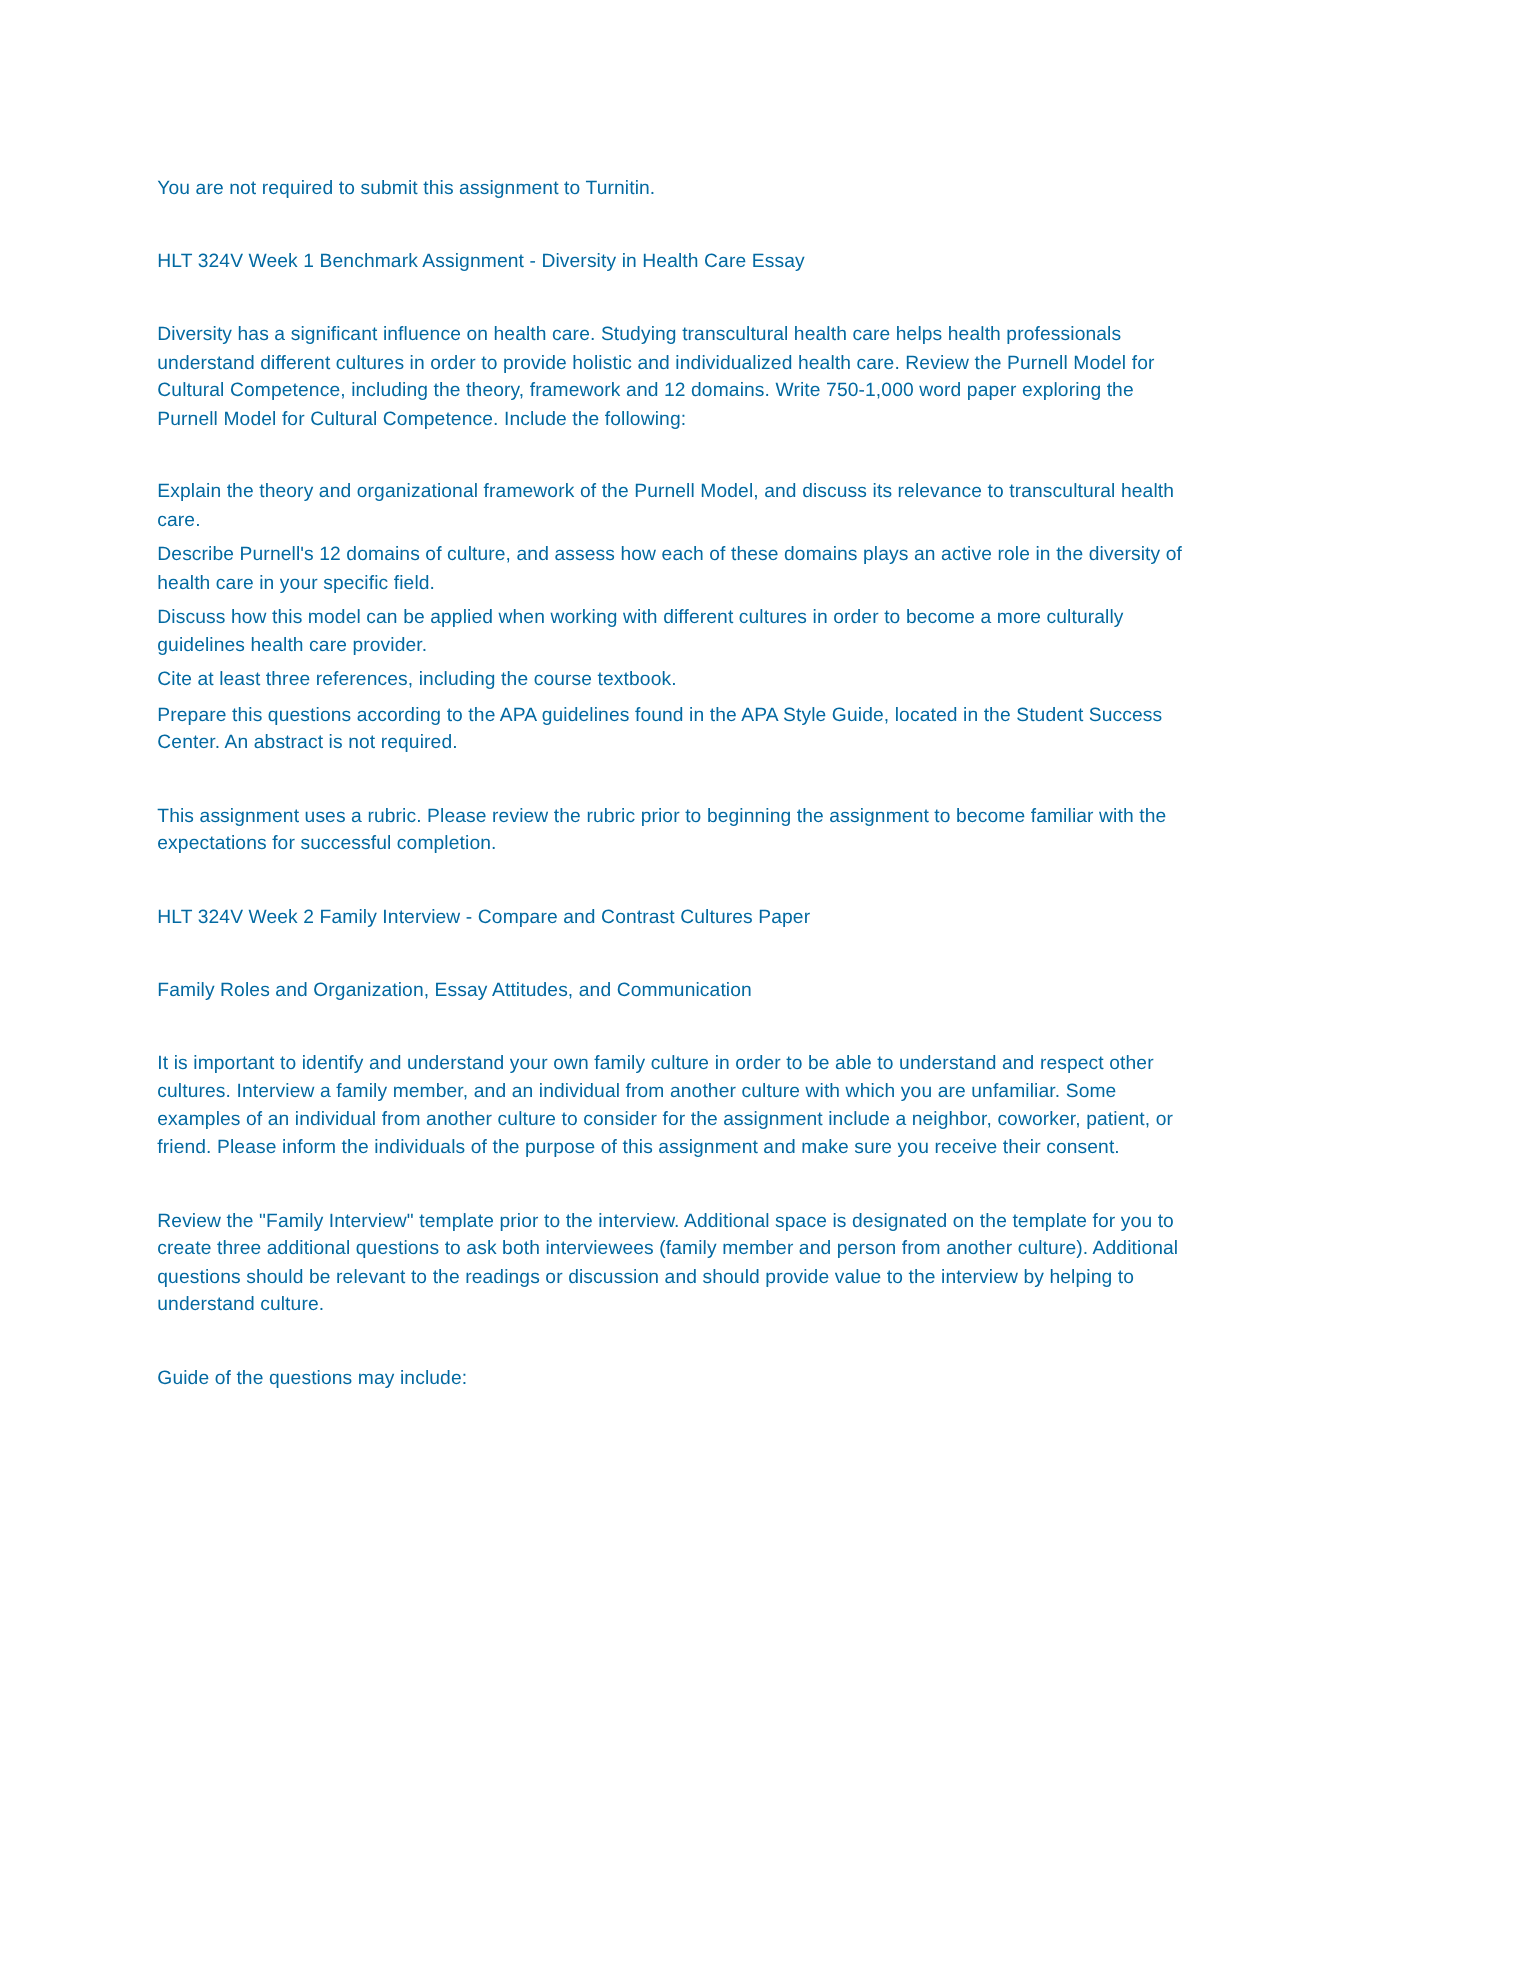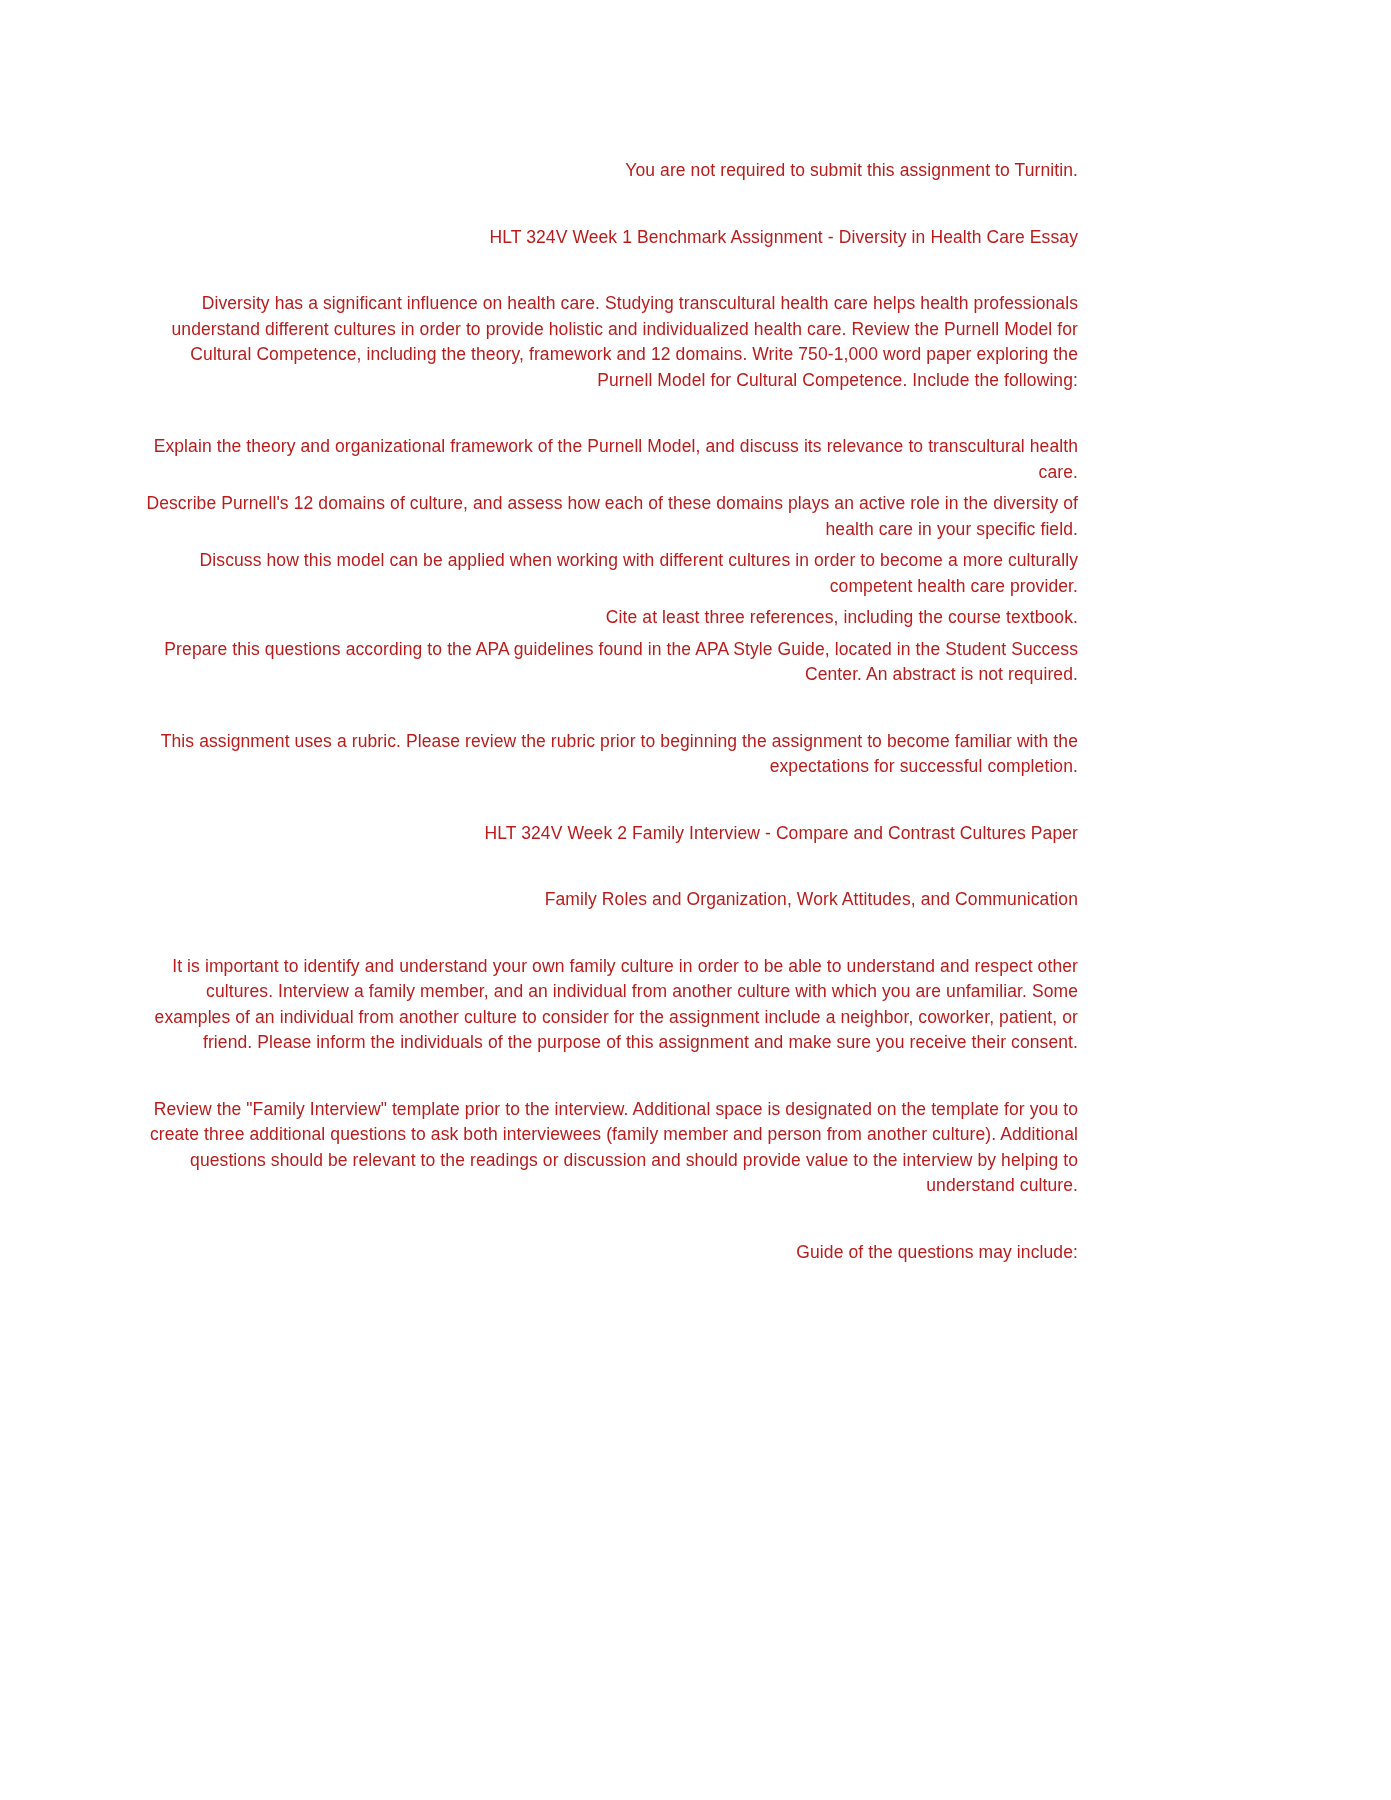--- a/index.html
+++ b/index.html
@@ -20,41 +20,40 @@
     padding: 158px 220px 0 143px;
     background: #ffffff;
   }
   .doc-content {
     width: 935px;
   }
   .para {
     margin: 0;
     font-size: 17.5px;
     line-height: 25.5px;
-    color: #b91c1c;
+    color: #0369a1;
     letter-spacing: 0.1px;
-    text-align: right;
   }
   .spacing-none { margin-top: 0; }
   .spacing-large { margin-top: 41px; }
   .spacing-small { margin-top: 6px; }
 </style>
 </head>
 <body>
 
 <div class="doc-page">
   <div class="doc-content">
       <p class="para spacing-none">You are not required to submit this assignment to Turnitin.</p>
       <p class="para spacing-large">HLT 324V Week 1 Benchmark Assignment - Diversity in Health Care Essay</p>
       <p class="para spacing-large">Diversity has a significant influence on health care. Studying transcultural health care helps health professionals understand different cultures in order to provide holistic and individualized health care. Review the Purnell Model for Cultural Competence, including the theory, framework and 12 domains. Write 750-1,000 word paper exploring the Purnell Model for Cultural Competence. Include the following:</p>
       <p class="para spacing-large">Explain the theory and organizational framework of the Purnell Model, and discuss its relevance to transcultural health care.</p>
       <p class="para spacing-small">Describe Purnell's 12 domains of culture, and assess how each of these domains plays an active role in the diversity of health care in your specific field.</p>
-      <p class="para spacing-small">Discuss how this model can be applied when working with different cultures in order to become a more culturally competent health care provider.</p>
+      <p class="para spacing-small">Discuss how this model can be applied when working with different cultures in order to become a more culturally guidelines health care provider.</p>
       <p class="para spacing-small">Cite at least three references, including the course textbook.</p>
       <p class="para spacing-small">Prepare this questions according to the APA guidelines found in the APA Style Guide, located in the Student Success Center. An abstract is not required.</p>
       <p class="para spacing-large">This assignment uses a rubric. Please review the rubric prior to beginning the assignment to become familiar with the expectations for successful completion.</p>
       <p class="para spacing-large">HLT 324V Week 2 Family Interview - Compare and Contrast Cultures Paper</p>
-      <p class="para spacing-large">Family Roles and Organization, Work Attitudes, and Communication</p>
+      <p class="para spacing-large">Family Roles and Organization, Essay Attitudes, and Communication</p>
       <p class="para spacing-large">It is important to identify and understand your own family culture in order to be able to understand and respect other cultures. Interview a family member, and an individual from another culture with which you are unfamiliar. Some examples of an individual from another culture to consider for the assignment include a neighbor, coworker, patient, or friend. Please inform the individuals of the purpose of this assignment and make sure you receive their consent.</p>
       <p class="para spacing-large">Review the "Family Interview" template prior to the interview. Additional space is designated on the template for you to create three additional questions to ask both interviewees (family member and person from another culture). Additional questions should be relevant to the readings or discussion and should provide value to the interview by helping to understand culture.</p>
       <p class="para spacing-large">Guide of the questions may include:</p>
     </div>
 </div>
 
 </body></html>

